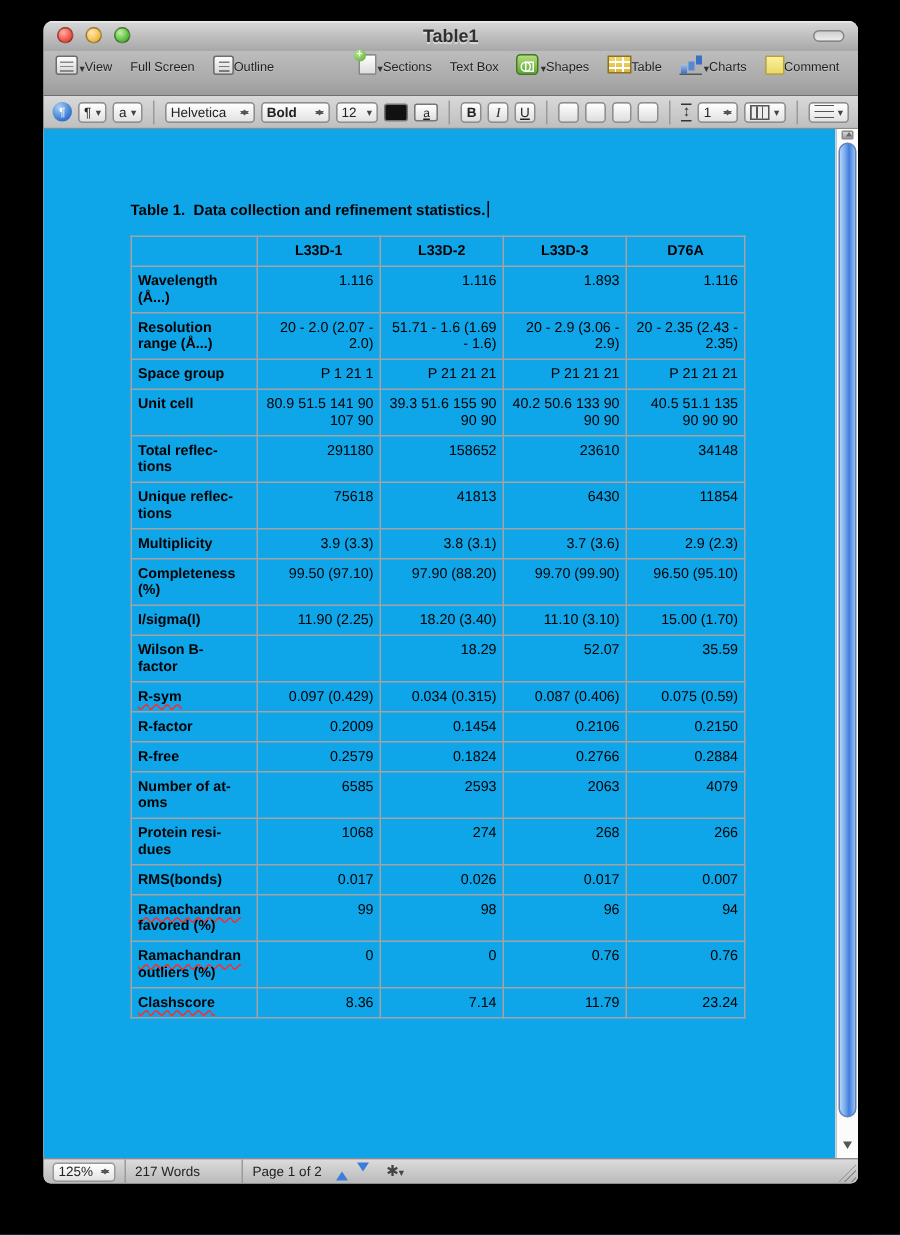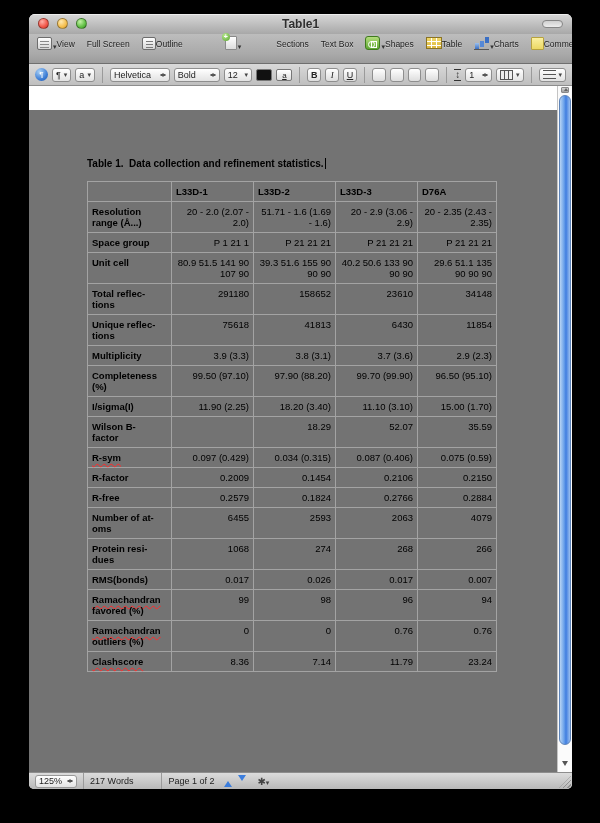--- a/index.html
+++ b/index.html
@@ -22,21 +22,21 @@
             line-height:20px; text-shadow:0 1px 0 rgba(255,255,255,.5); }
   .pill { position:absolute; right:9px; top:6px; width:21px; height:8px; border-radius:4px;
           border:1px solid #858585; background:linear-gradient(#cfcfcf,#ececec); }
 
   
   .toolbar { height:30px; flex:0 0 30px; display:flex; align-items:flex-start;
     background:linear-gradient(#bdbdbd,#a9a9a9 70%,#9c9c9c);
     border-bottom:1px solid #6f6f6f; padding-top:1px; }
   .titem { display:flex; align-items:center; margin:0 6px; cursor:default; }
   .titem:nth-child(1){ margin-left:8px; }
-  .titem:nth-child(4){ margin-left:36px;gap:35px; }
+  .titem:nth-child(4){ margin-left:50px; }
   .titem:nth-child(10){ margin-left:36px; }
   .titem:nth-child(11){ margin-left:32px;gap:44px; }
   .icwrap { height:16px; display:flex; align-items:center; }
   .tlabel { font-size:8.5px; color:#1d1d1d; margin-top:1px; white-space:nowrap;
             text-shadow:0 1px 0 rgba(255,255,255,.35); }
   .tcaret { font-size:7px; color:#333; margin-left:1px; align-self:flex-end; line-height:8px; }
 
   
   .ic { position:relative; display:inline-block; }
   .ic-view { width:15px; height:13px; border:1px solid #6d6d6d; border-radius:2px;
@@ -114,29 +114,29 @@
   .lsicon { font-size:10px; color:#333; border-top:1px solid #333; border-bottom:1px solid #333;
     line-height:10px; padding:0 1px; }
   .gridic { width:13px; height:10px; border:1px solid #555; background:
     repeating-linear-gradient(90deg, transparent 0 3px, #555 3px 4px); background-color:#eee; }
   .listic { width:13px; height:10px; background:
     repeating-linear-gradient(#555 0 1px, transparent 1px 4px); }
   .fright { margin-left:auto; display:flex; align-items:center; gap:4px; }
 
   
   .docwrap { flex:1 1 auto; display:flex; min-height:0; background:#fff; }
-  .docarea { flex:1 1 auto; position:relative; background:#737373; overflow:hidden;margin-top:24px; }
+  .docarea { flex:1 1 auto; position:relative; background:#0ea5e9; overflow:hidden; }
   .caption { position:absolute; left:58px; top:48px; font-size:10px; font-weight:bold; color:#000;
     white-space:pre; }
   .caret { display:inline-block; width:1px; height:11px; background:#000; vertical-align:-2px; margin-left:1px; }
   table.stats { position:absolute; left:58px; top:71px; border-collapse:collapse; table-layout:fixed; }
   table.stats col.c0 { width:84px; } table.stats col.cv { width:82px; } table.stats col.cl { width:79px; }
   table.stats th, table.stats td { border:1px solid #a3a3a3; font-size:9.5px; line-height:11px;
     padding:4px 4px; vertical-align:top; color:#000; }
-  table.stats th { font-weight:bold; text-align:left; }
+  table.stats th { font-weight:bold; text-align:center; }
   td.lbl { font-weight:bold; text-align:left; }
   td.val { text-align:right; font-weight:normal; }
   .lline { display:block; }
   .sq { text-decoration:underline; text-decoration-style:wavy; text-decoration-color:#ff2a2a;
         text-decoration-thickness:1px; text-underline-offset:2px; }
 
   
   .scrollbar { flex:0 0 15px; position:relative; background:#fbfbfb; border-left:1px solid #c4c4c4; }
   .sb-mark { position:absolute; top:1px; left:3px; width:8px; height:6px;
     background:linear-gradient(#d6d6d6,#9f9f9f); border:1px solid #8a8a8a; border-radius:1px; }
@@ -259,21 +259,21 @@
     </span>
     <span class="chip">
       <span>a</span>
       <span class="dcaret">▾</span>
     </span>
     <span class="fsep"></span>
     <span class="chip" style="width:74px; justify-content:space-between;">
       <span>Helvetica</span>
       <span class="stp"></span>
     </span>
-    <span class="chip" style="width:56px; justify-content:space-between;">
+    <span class="chip" style="width:56px; justify-content:space-between;font-weight:bold;">
       <span>Bold</span>
       <span class="stp"></span>
     </span>
     <span class="chip" style="width:34px; justify-content:space-between;">
       <span>12</span>
       <span class="dcaret">▾</span>
     </span>
     <span class="well black"></span>
     <span class="well hl">a</span>
     <span class="fsep"></span>
@@ -320,20 +320,30 @@
               <th></th>
               <th>L33D-1</th>
               <th>L33D-2</th>
               <th>L33D-3</th>
               <th>D76A</th>
             </tr>
           </thead>
         <tbody>
             <tr>
               <td class="lbl">
+                <span class="lline">Wavelength</span>
+                <span class="lline">(Å...)</span>
+              </td>
+              <td class="val">1.116</td>
+              <td class="val">1.116</td>
+              <td class="val">1.893</td>
+              <td class="val">1.116</td>
+            </tr>
+            <tr>
+              <td class="lbl">
                 <span class="lline">Resolution</span>
                 <span class="lline">range (Å...)</span>
               </td>
               <td class="val">20  - 2.0 (2.07 - 2.0)</td>
               <td class="val">51.71  - 1.6 (1.69 - 1.6)</td>
               <td class="val">20  - 2.9 (3.06 - 2.9)</td>
               <td class="val">20  - 2.35 (2.43 - 2.35)</td>
             </tr>
             <tr>
               <td class="lbl">
@@ -344,21 +354,21 @@
               <td class="val">P 21 21 21</td>
               <td class="val">P 21 21 21</td>
             </tr>
             <tr>
               <td class="lbl">
                 <span class="lline">Unit cell</span>
               </td>
               <td class="val">80.9 51.5 141 90 107 90</td>
               <td class="val">39.3 51.6 155 90 90 90</td>
               <td class="val">40.2 50.6 133 90 90 90</td>
-              <td class="val">29.6 51.1 135 90 90 90</td>
+              <td class="val">40.5 51.1 135 90 90 90</td>
             </tr>
             <tr>
               <td class="lbl">
                 <span class="lline">Total reflec-</span>
                 <span class="lline">tions</span>
               </td>
               <td class="val">291180</td>
               <td class="val">158652</td>
               <td class="val">23610</td>
               <td class="val">34148</td>
@@ -436,21 +446,21 @@
               <td class="val">0.2579</td>
               <td class="val">0.1824</td>
               <td class="val">0.2766</td>
               <td class="val">0.2884</td>
             </tr>
             <tr>
               <td class="lbl">
                 <span class="lline">Number of at-</span>
                 <span class="lline">oms</span>
               </td>
-              <td class="val">6455</td>
+              <td class="val">6585</td>
               <td class="val">2593</td>
               <td class="val">2063</td>
               <td class="val">4079</td>
             </tr>
             <tr>
               <td class="lbl">
                 <span class="lline">Protein resi-</span>
                 <span class="lline">dues</span>
               </td>
               <td class="val">1068</td>

